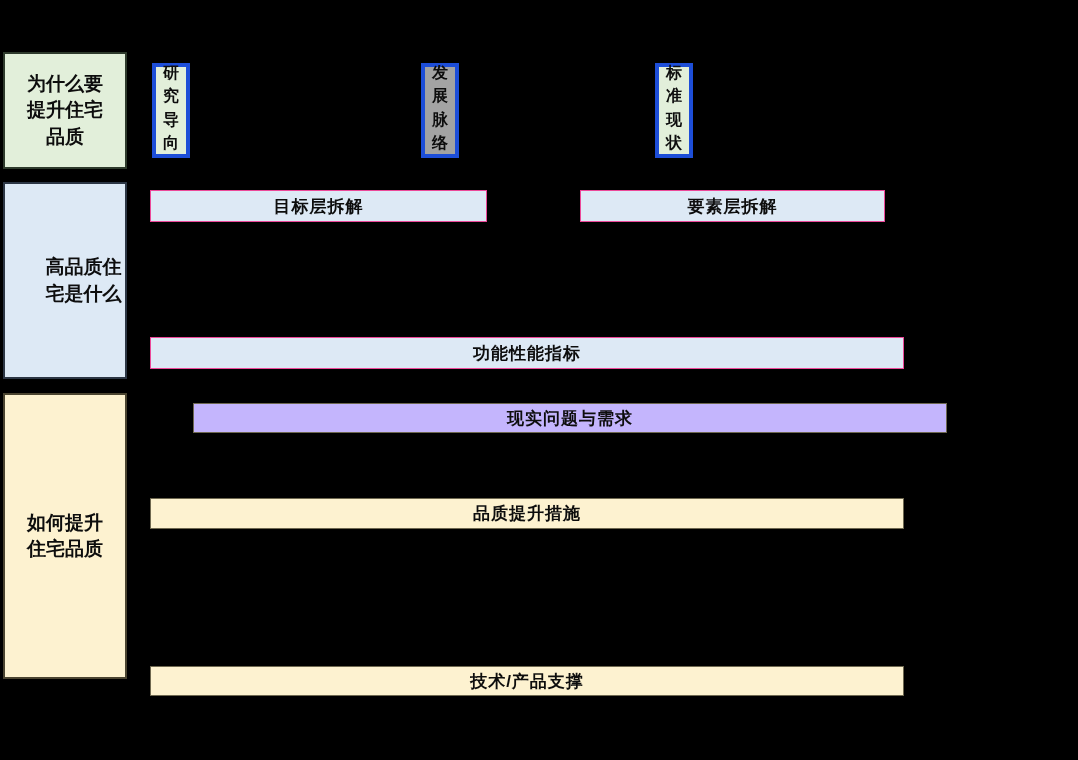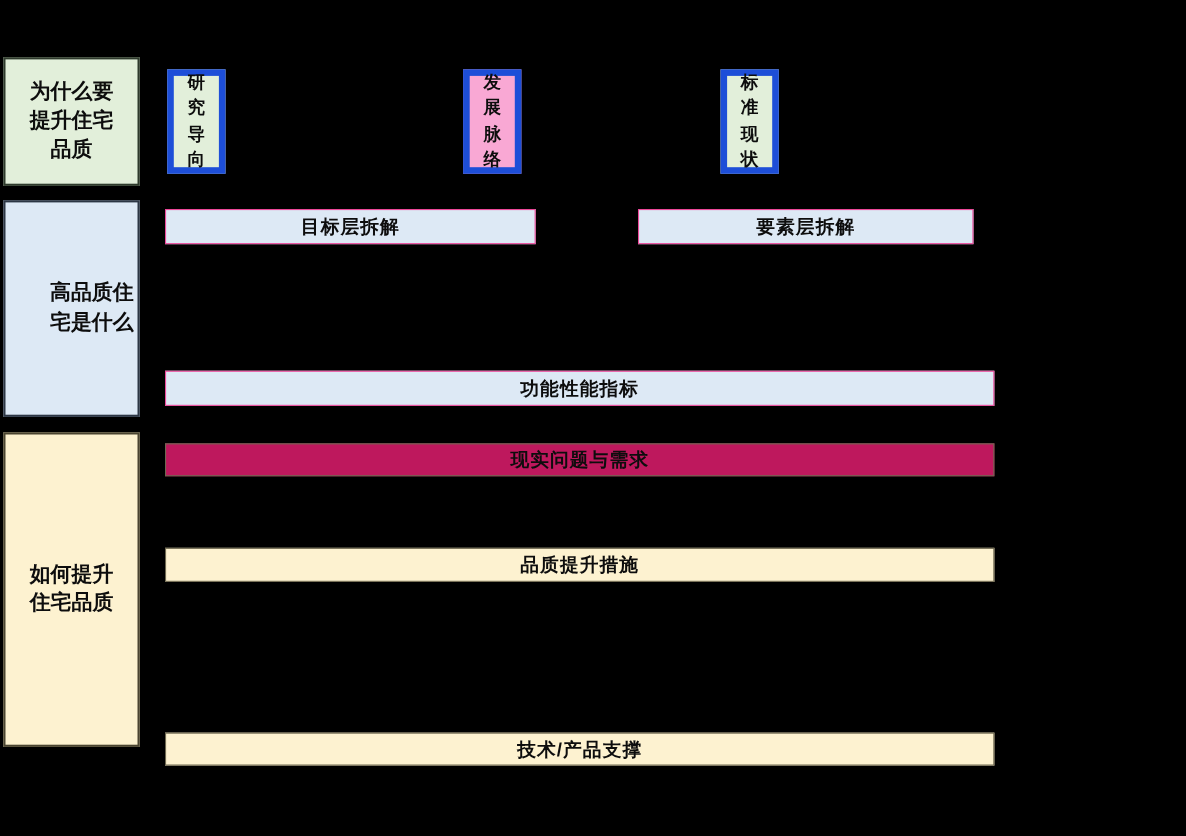--- a/index.html
+++ b/index.html
@@ -33,23 +33,24 @@
     text-align: center;
     white-space: pre-line;
   }
   .row-why  { top: 52px;  height: 117px; border: 2px solid #2e3a2c; }
   .row-what { top: 182px; height: 197px; border: 2px solid #2c3644; padding-left: 37px; }
   .row-how  { top: 393px; height: 286px; border: 2px solid #4a4430; }
 
   
   .vtab {
     top: 63px;
-    width: 53px;
+    width: 38px;
     height: 95px;
-    border: 6px solid #1d4ed8;
+    border: 4px solid #1d4ed8;
+    align-items: flex-end;
   }
   .vtab span {
     display: block;
     width: 1em;
     font-size: 16px;
     line-height: 1.45;
     word-break: break-all;
     text-align: center;
     white-space: normal;
   }
@@ -83,33 +84,33 @@
   <div class="box row-label row-what" style="background-color: rgb(221, 233, 245);">高品质住
 宅是什么</div>
 
   <div class="box row-label row-how" style="background-color: rgb(253, 242, 208);">如何提升
 住宅品质</div>
 
   <div class="box vtab vtab-research" style="background-color: rgb(226, 239, 218);">
     <span>研究导向</span>
   </div>
 
-  <div class="box vtab vtab-development" style="background-color: #f9a8d4;">
+  <div class="box vtab vtab-development" style="background-color: #a3a3a3;">
     <span>发展脉络</span>
   </div>
 
   <div class="box vtab vtab-standards" style="background-color: rgb(226, 239, 218);">
     <span>标准现状</span>
   </div>
 
   <div class="box bar bar-blue bar-goal" style="background-color: rgb(221, 233, 245);">目标层拆解</div>
 
   <div class="box bar bar-blue bar-element" style="background-color: rgb(221, 233, 245);">要素层拆解</div>
 
   <div class="box bar bar-blue bar-function" style="background-color: rgb(221, 233, 245);">功能性能指标</div>
 
-  <div class="box bar bar-yellow bar-problems" style="background-color: #be185d;">现实问题与需求</div>
+  <div class="box bar bar-yellow bar-problems" style="background-color: #c4b5fd; margin-left: 43px;">现实问题与需求</div>
 
   <div class="box bar bar-yellow bar-measures" style="background-color: rgb(253, 242, 208);">品质提升措施</div>
 
   <div class="box bar bar-yellow bar-tech" style="background-color: rgb(253, 242, 208);">技术/产品支撑</div>
 
 </div>
 
 </body></html>

